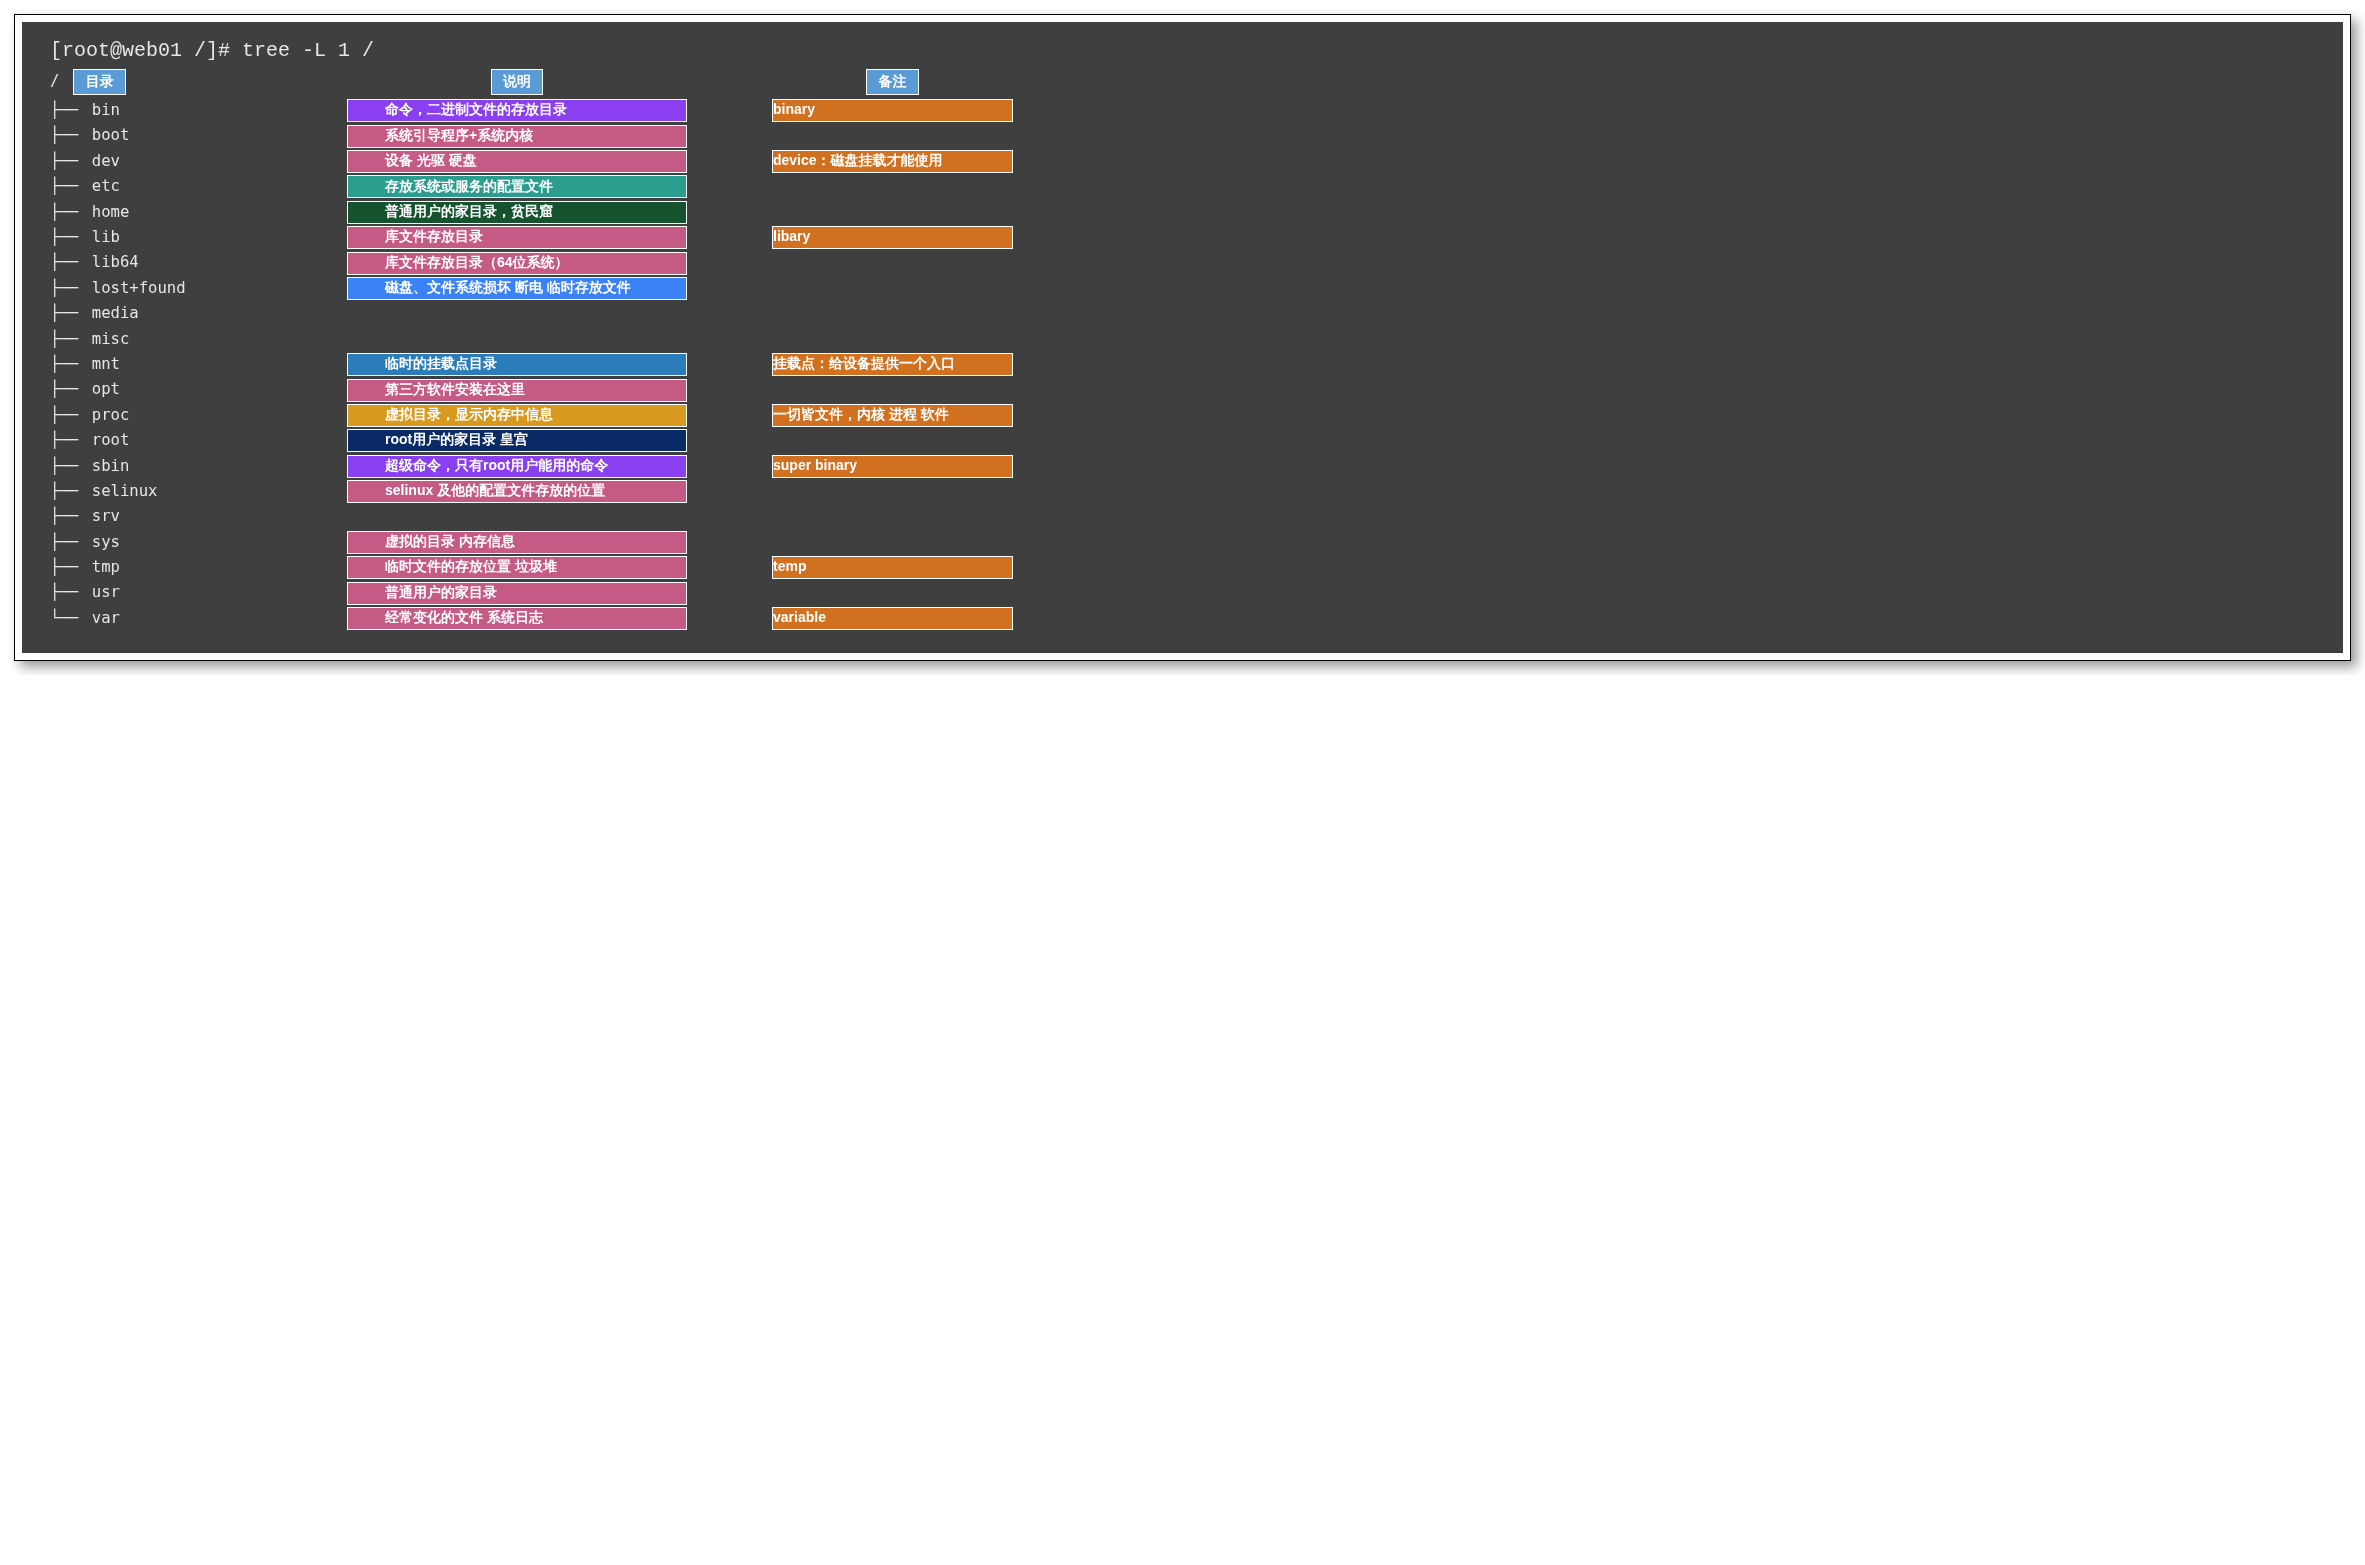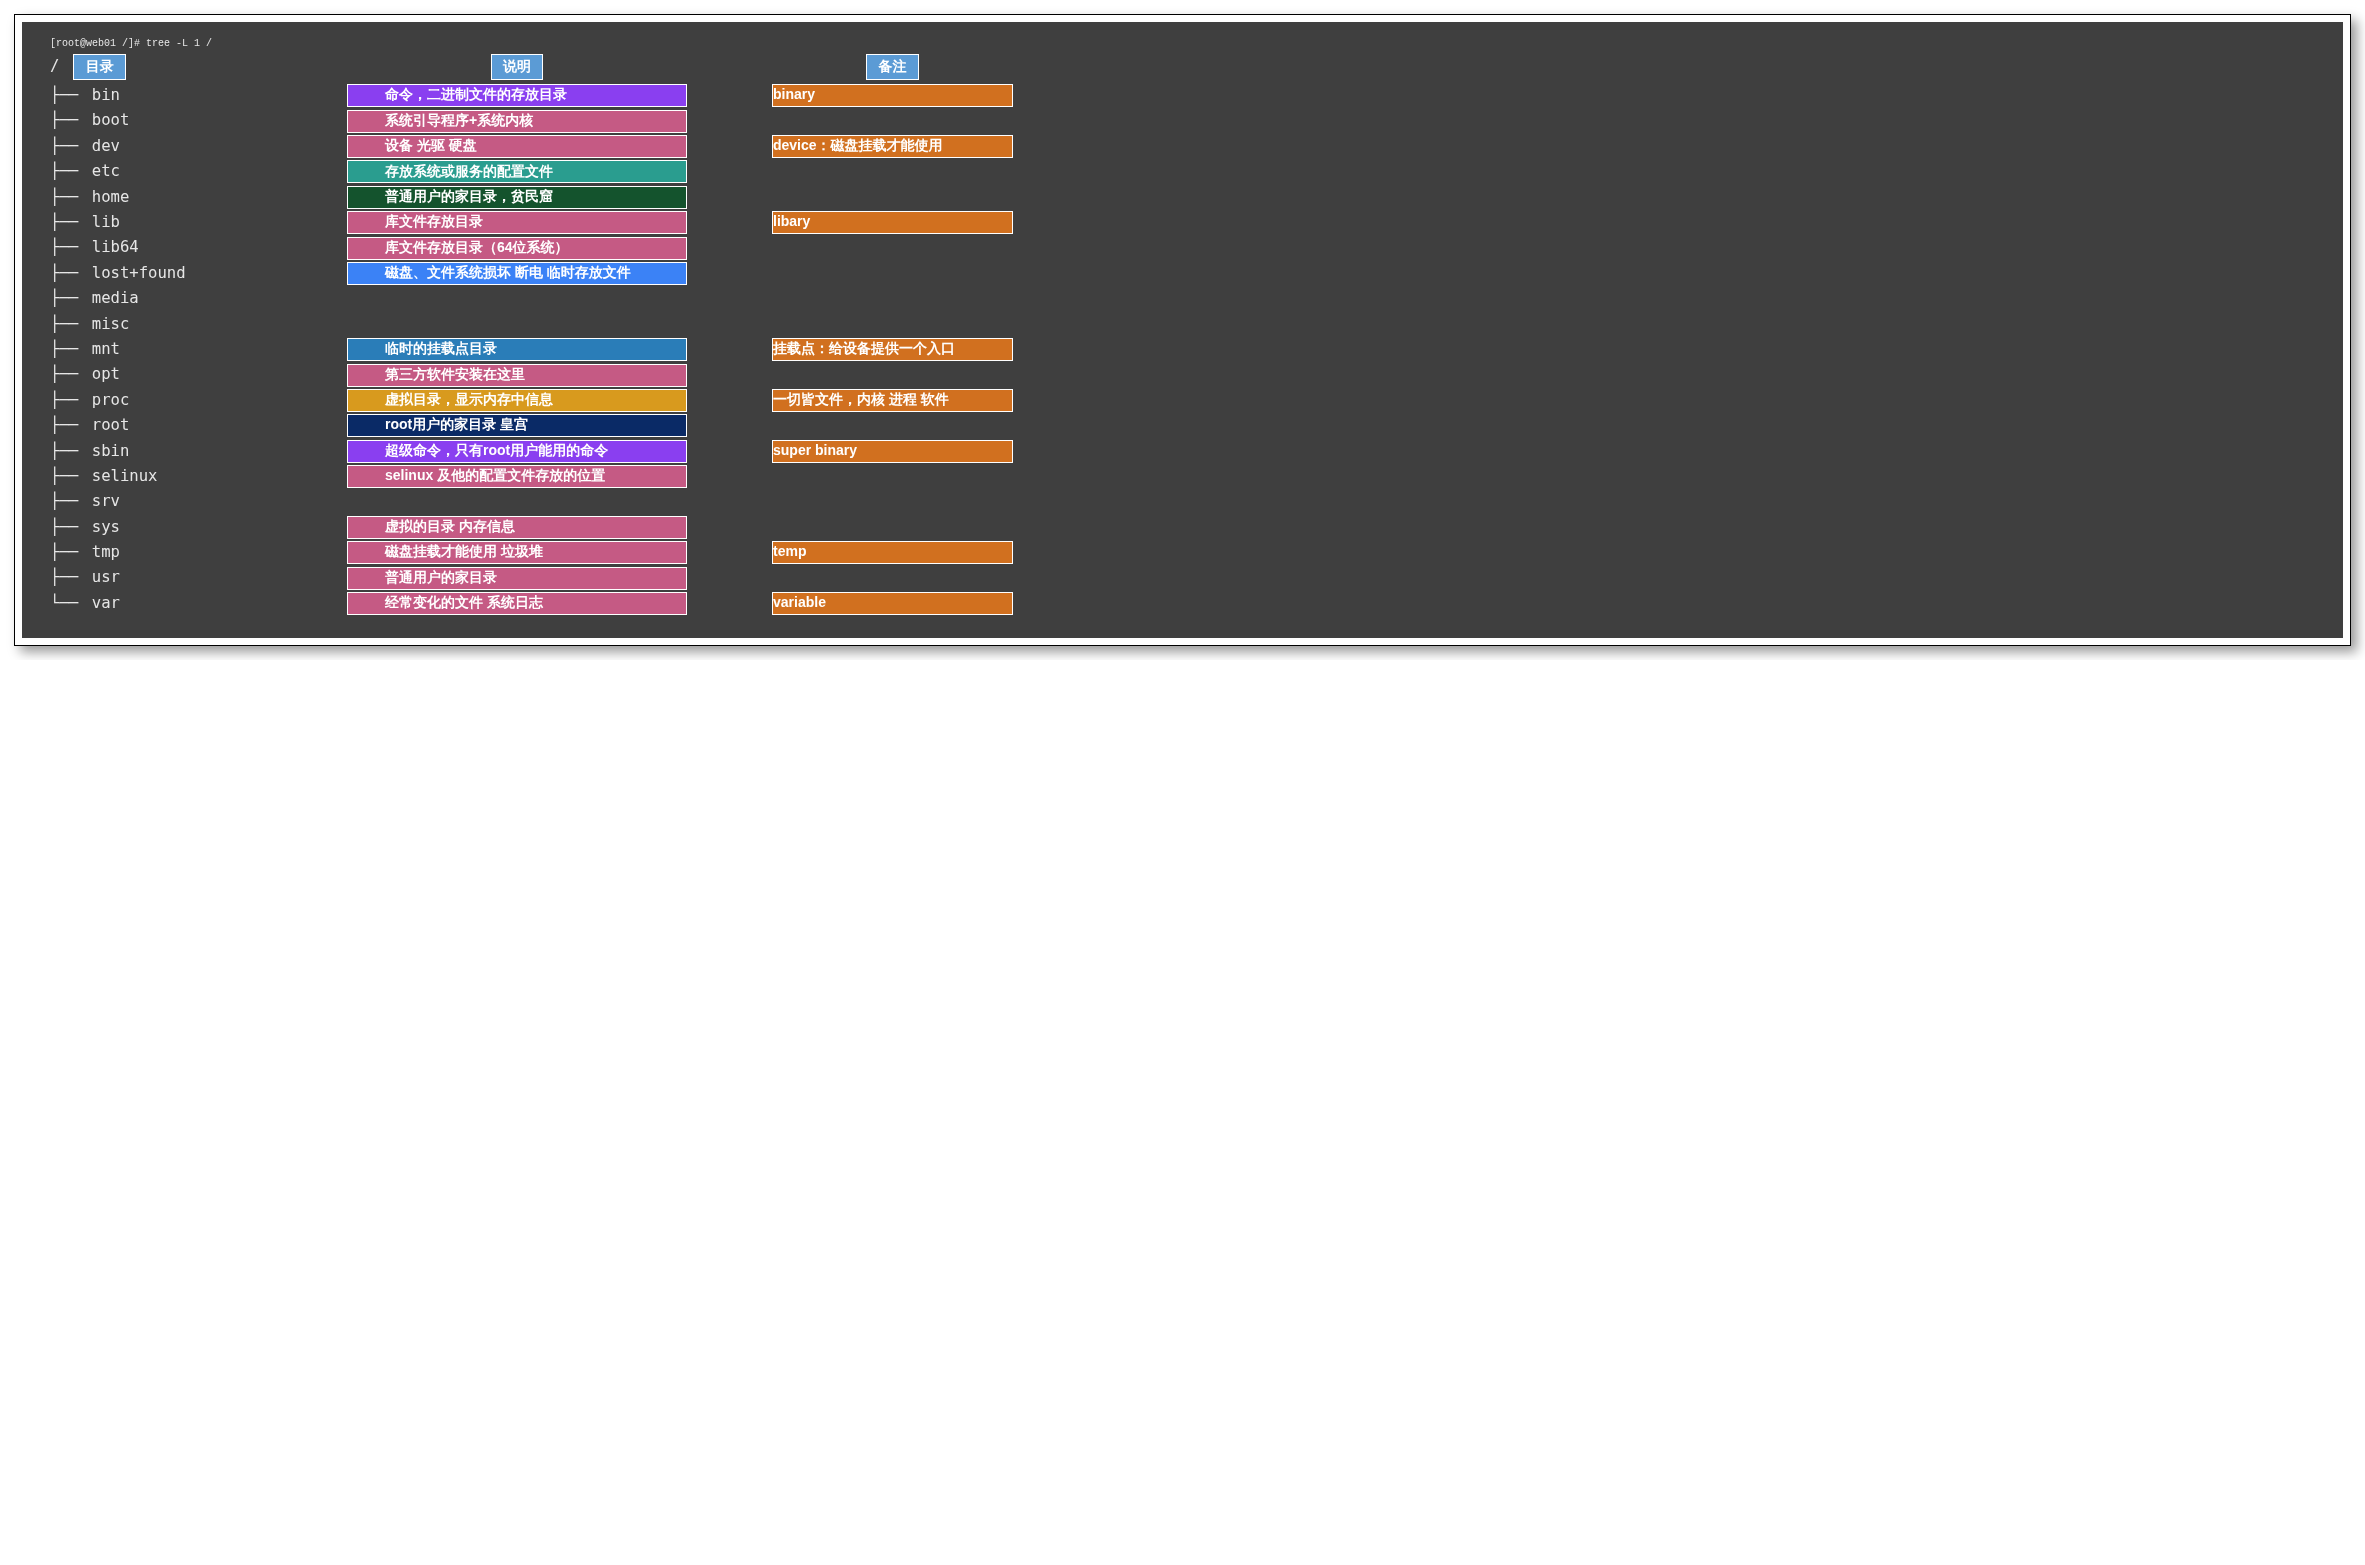--- a/index.html
+++ b/index.html
@@ -17,21 +17,21 @@
   .terminal {
     background: #3f3f3f;
     color: #e6e6e6;
     padding: 14px 28px 21px 28px;
     font-size: 15.6px;
     line-height: 1.5;
   }
   .prompt-line {
     color: #e6e6e6;
     font-family: "Consolas", "Courier New", monospace;
-    font-size: 10px;
+    font-size: 20px;
     margin-bottom: 2.8px;
   }
   .header-row, .tree-row {
     display: grid;
     grid-template-columns: 212px 340px 241px;
     column-gap: 85px;
     align-items: center;
     min-height: 24px;
     margin-bottom: 1.4px;
   }
@@ -201,21 +201,21 @@
           <div class="desc-box empty"></div>
           <div class="note-box empty"></div>
         </div>
         <div class="tree-row">
           <div class="tree-label"><span class="branch">├── </span><span>sys</span></div>
           <div class="desc-box c-pink">虚拟的目录 内存信息</div>
           <div class="note-box empty"></div>
         </div>
         <div class="tree-row">
           <div class="tree-label"><span class="branch">├── </span><span>tmp</span></div>
-          <div class="desc-box c-pink">磁盘挂载才能使用 垃圾堆</div>
+          <div class="desc-box c-pink">临时文件的存放位置 垃圾堆</div>
           <div class="note-box c-orange">temp</div>
         </div>
         <div class="tree-row">
           <div class="tree-label"><span class="branch">├── </span><span>usr</span></div>
           <div class="desc-box c-pink">普通用户的家目录</div>
           <div class="note-box empty"></div>
         </div>
         <div class="tree-row">
           <div class="tree-label"><span class="branch">└── </span><span>var</span></div>
           <div class="desc-box c-pink">经常变化的文件 系统日志</div>

